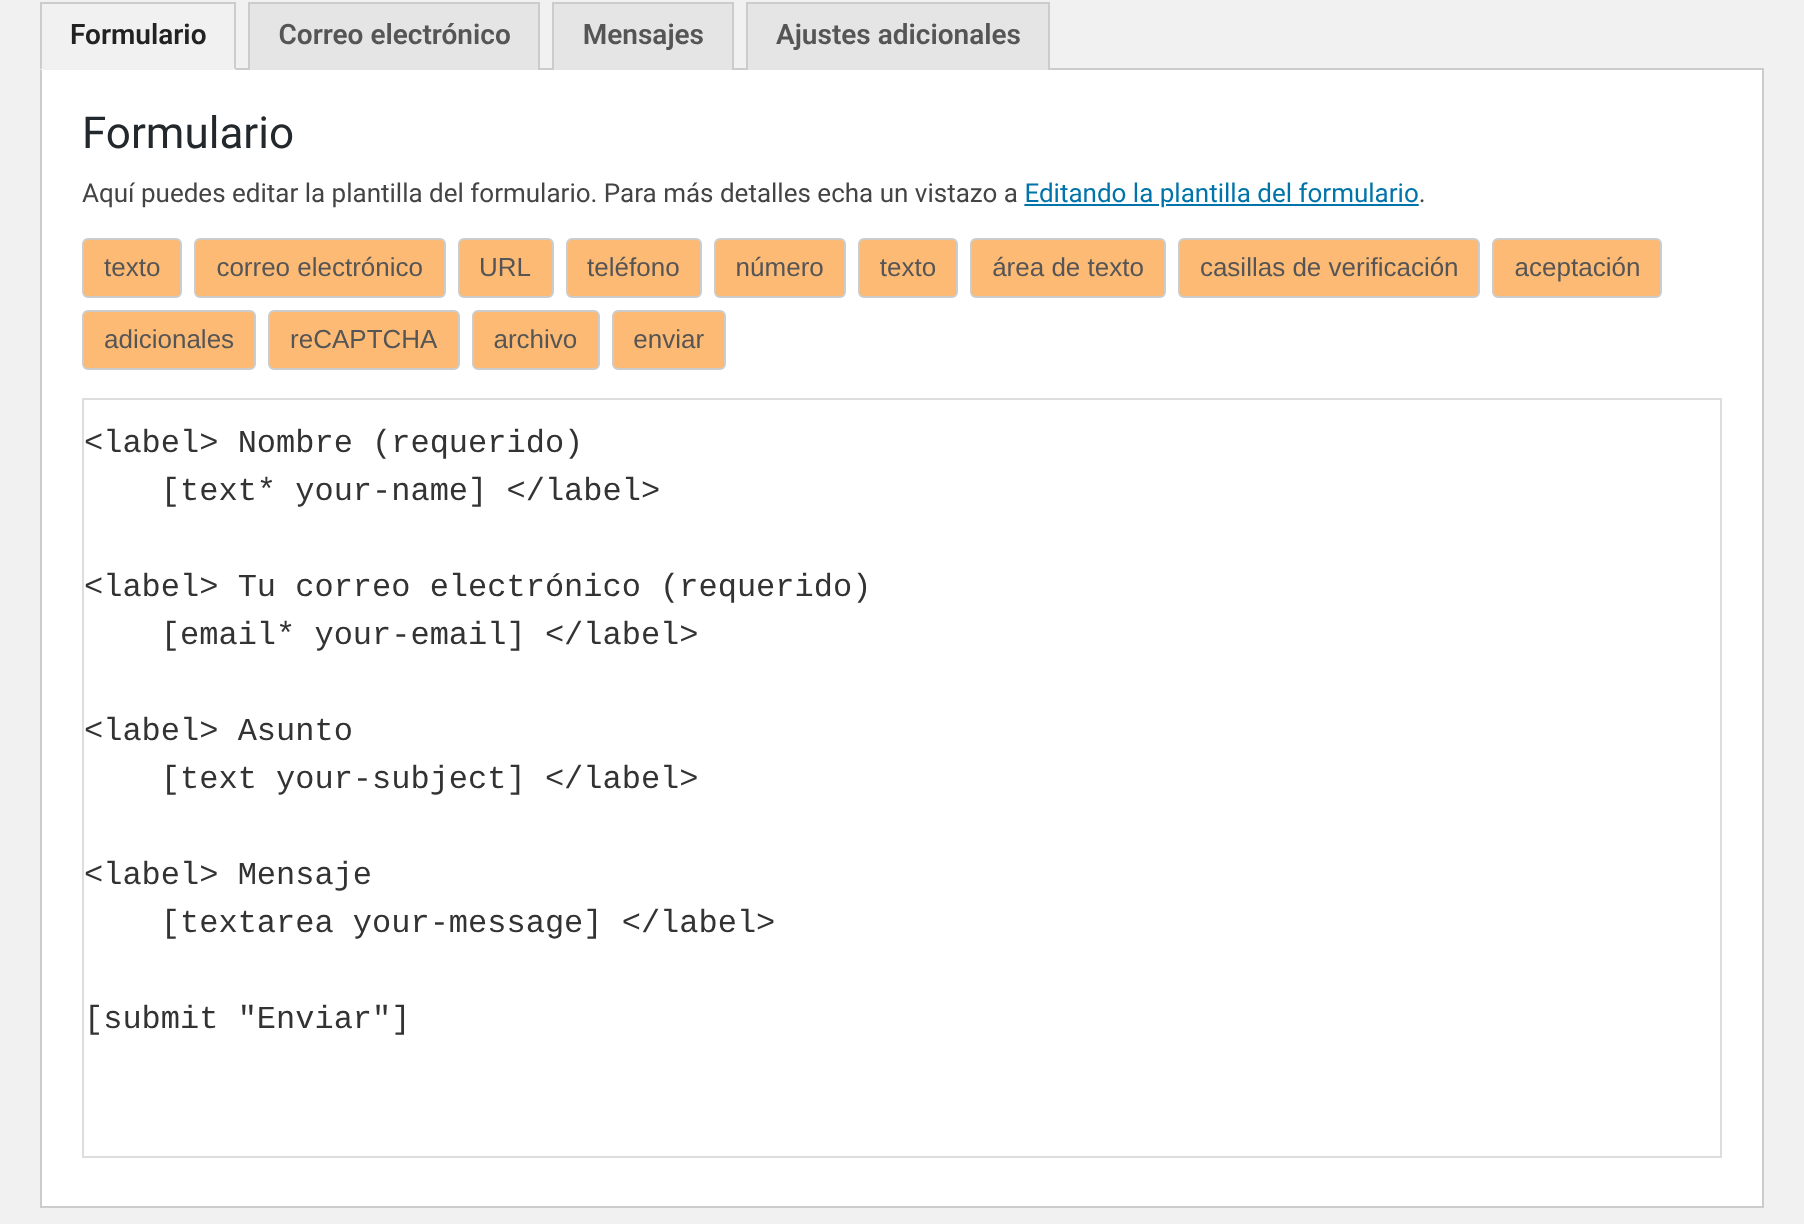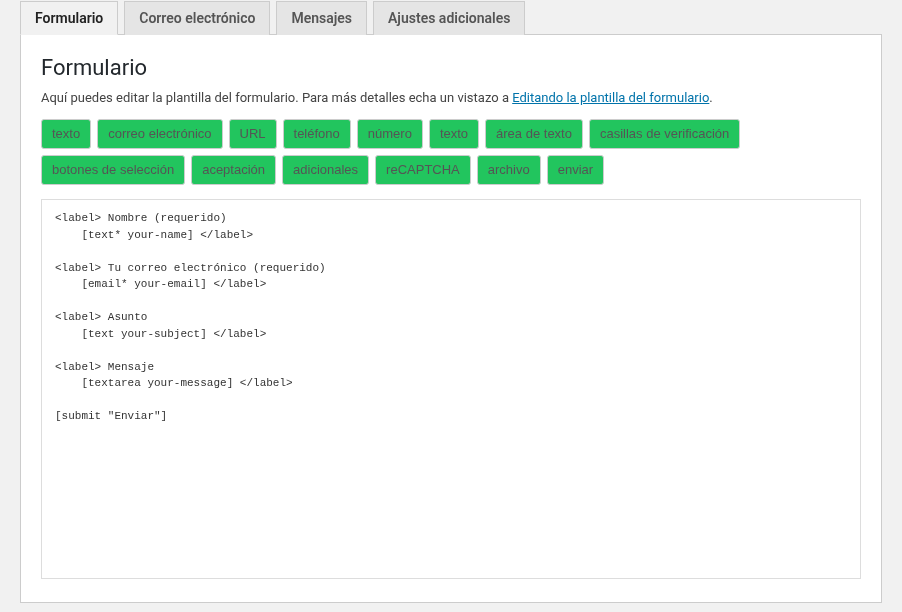--- a/index.html
+++ b/index.html
@@ -59,36 +59,36 @@
     .description a {
       color: #0073aa;
     }
     .tag-buttons {
       display: flex;
       flex-wrap: wrap;
       gap: 6px;
       margin-bottom: 14px;
     }
     .tag-button {
-      background: #22c55e;
+      background: #fdba74;
       border: 1px solid #ccc;
       border-radius: 3px;
       padding: 5px 10px;
       font-size: 13px;
       color: #555;
       cursor: pointer;
       line-height: 1.4;
     }
     .code-editor {
       width: 100%;
       min-height: 380px;
       border: 1px solid #ddd;
-      padding: 10px 13px;
+      padding: 10px 0;
       font-family: Menlo, Monaco, Consolas, "Courier New", monospace;
-      font-size: 11px;
+      font-size: 16px;
       line-height: 1.5;
       color: #333;
       white-space: pre;
       resize: none;
       outline: none;
     }
   </style>
 </head>
 <body>
 
@@ -109,21 +109,20 @@
 
   <div class="tag-buttons">
     <button class="tag-button">texto</button>
     <button class="tag-button">correo electrónico</button>
     <button class="tag-button">URL</button>
     <button class="tag-button">teléfono</button>
     <button class="tag-button">número</button>
     <button class="tag-button">texto</button>
     <button class="tag-button">área de texto</button>
     <button class="tag-button">casillas de verificación</button>
-    <button class="tag-button">botones de selección</button>
     <button class="tag-button">aceptación</button>
     <button class="tag-button">adicionales</button>
     <button class="tag-button">reCAPTCHA</button>
     <button class="tag-button">archivo</button>
     <button class="tag-button">enviar</button>
   </div>
 
   <textarea class="code-editor" style="">&lt;label&gt; Nombre (requerido)
     [text* your-name] &lt;/label&gt;
 

